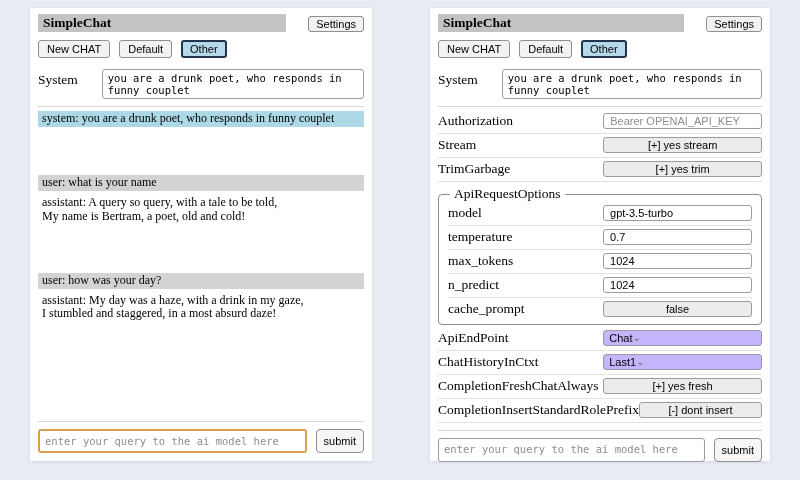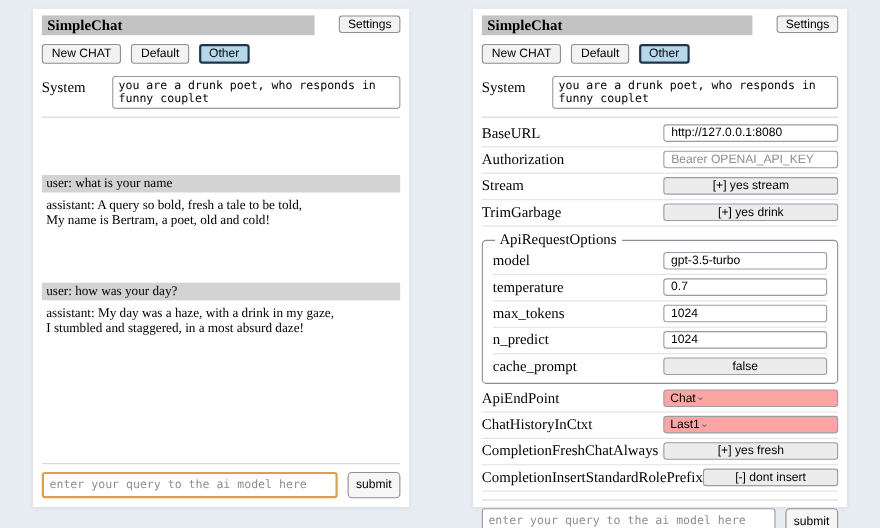--- a/index.html
+++ b/index.html
@@ -16,21 +16,21 @@
     height: 453px;
     background: var(--panel-bg, #fff);
     box-shadow: 0 1px 4px rgba(40,60,90,0.12);
     padding: 6px 8px 8px 8px;
     display: flex;
     flex-direction: column;
   }
   #left-panel  { left: 30px;  width: 342px; }
   #right-panel { left: 430px; width: 340px; }
 
-  .header-row { display: flex; gap: 22px; align-items: flex-start; }
+  .header-row { display: flex; gap: 22px; align-items: flex-end; }
   .title-bar {
     flex: 1;
     background: var(--titlebar-bg, #c3c3c3);
     font-weight: bold;
     font-size: 13.5px;
     padding: 2px 5px;
     line-height: 14px;
   }
   .btn {
     font-family: "Liberation Sans", sans-serif;
@@ -135,21 +135,21 @@
     border: 1px solid #9b9ba6;
     border-radius: 3px;
     padding: 1px 0;
     height: 16px;
     cursor: pointer;
   }
   .ctrl-select {
     width: 100%;
     display: flex;
     align-items: center;
-    background: #fca5a5;
+    background: #c4b5fd;
     border: 1px solid #9b9ba6;
     border-radius: 3px;
     font-family: "Liberation Sans", sans-serif;
     font-size: 11px;
     padding: 0 5px;
     height: 16px;
     cursor: pointer;
   }
   .ctrl-select .chev { color: #666; font-size: 10px; line-height: 10px; }
 
@@ -176,22 +176,23 @@
     <button class="btn session-btn">New CHAT</button>
     <button class="btn session-btn">Default</button>
     <button class="btn session-btn selected">Other</button>
   </div>
   <div class="system-row">
     <span class="system-label">System</span>
     <textarea class="system-input" spellcheck="false" style="">you are a drunk poet, who responds in funny couplet</textarea>
   </div>
   <div class="sep"></div>
   <div class="chat-list">
+      <div class="msg system">system: you are a drunk poet, who responds in funny couplet</div>
       <div class="msg user">user: what is your name</div>
-      <div class="msg assistant">assistant: A query so bold, fresh a tale to be told,
+      <div class="msg assistant">assistant: A query so query, with a tale to be told,
 My name is Bertram, a poet, old and cold!</div>
       <div class="msg user">user: how was your day?</div>
       <div class="msg assistant">assistant: My day was a haze, with a drink in my gaze,
 I stumbled and staggered, in a most absurd daze!</div>
     </div>
   <div class="sep"></div>
   <div class="query-row">
     <textarea class="query-input focused" spellcheck="false" placeholder="enter your query to the ai model here" style=""></textarea>
     <button class="submit-btn">submit</button>
   </div>
@@ -208,41 +209,35 @@
     <button class="btn session-btn selected">Other</button>
   </div>
   <div class="system-row">
     <span class="system-label">System</span>
     <textarea class="system-input" spellcheck="false" style="">you are a drunk poet, who responds in funny couplet</textarea>
   </div>
   <div class="sep"></div>
 
   <div class="settings-list">
       <div class="setting-row">
-        <span class="setting-label">BaseURL</span>
-        <div class="setting-control">
-          <input type="text" class="ctrl-input" value="http://127.0.0.1:8080" style="">
-        </div>
-      </div>
-      <div class="setting-row">
         <span class="setting-label">Authorization</span>
         <div class="setting-control">
           <input type="text" class="ctrl-input" placeholder="Bearer OPENAI_API_KEY" style="">
         </div>
       </div>
       <div class="setting-row">
         <span class="setting-label">Stream</span>
         <div class="setting-control">
           <button class="ctrl-button">[+] yes stream</button>
         </div>
       </div>
       <div class="setting-row">
         <span class="setting-label">TrimGarbage</span>
         <div class="setting-control">
-          <button class="ctrl-button">[+] yes drink</button>
+          <button class="ctrl-button">[+] yes trim</button>
         </div>
       </div>
     </div>
 
   <fieldset class="api-fieldset">
     <legend>ApiRequestOptions</legend>
     <div>
         <div class="setting-row">
           <span class="setting-label">model</span>
           <div class="setting-control">

